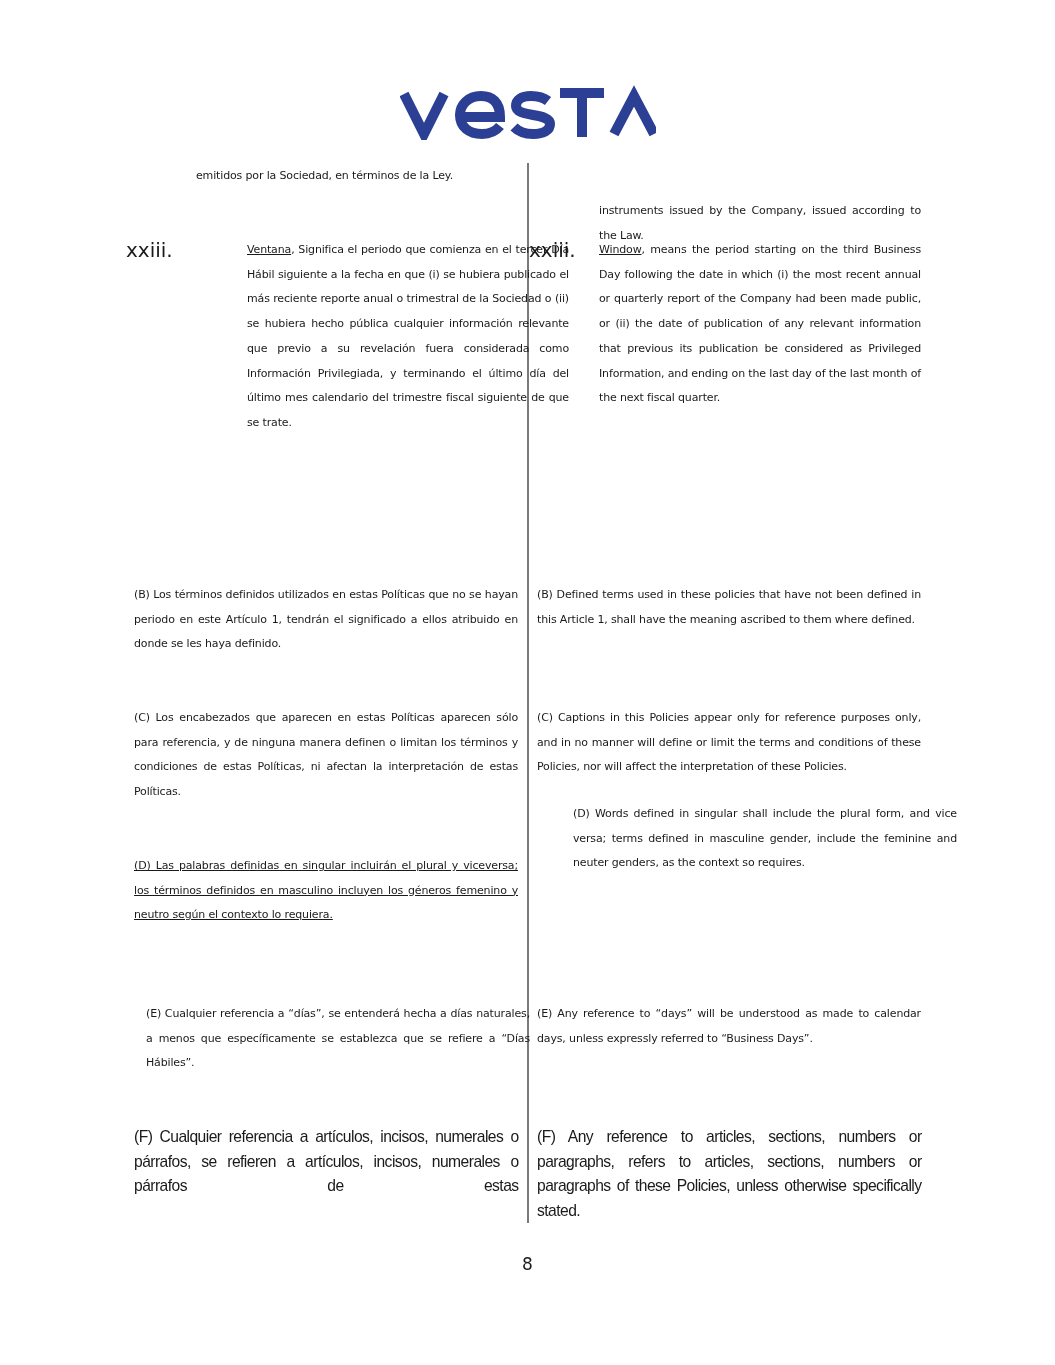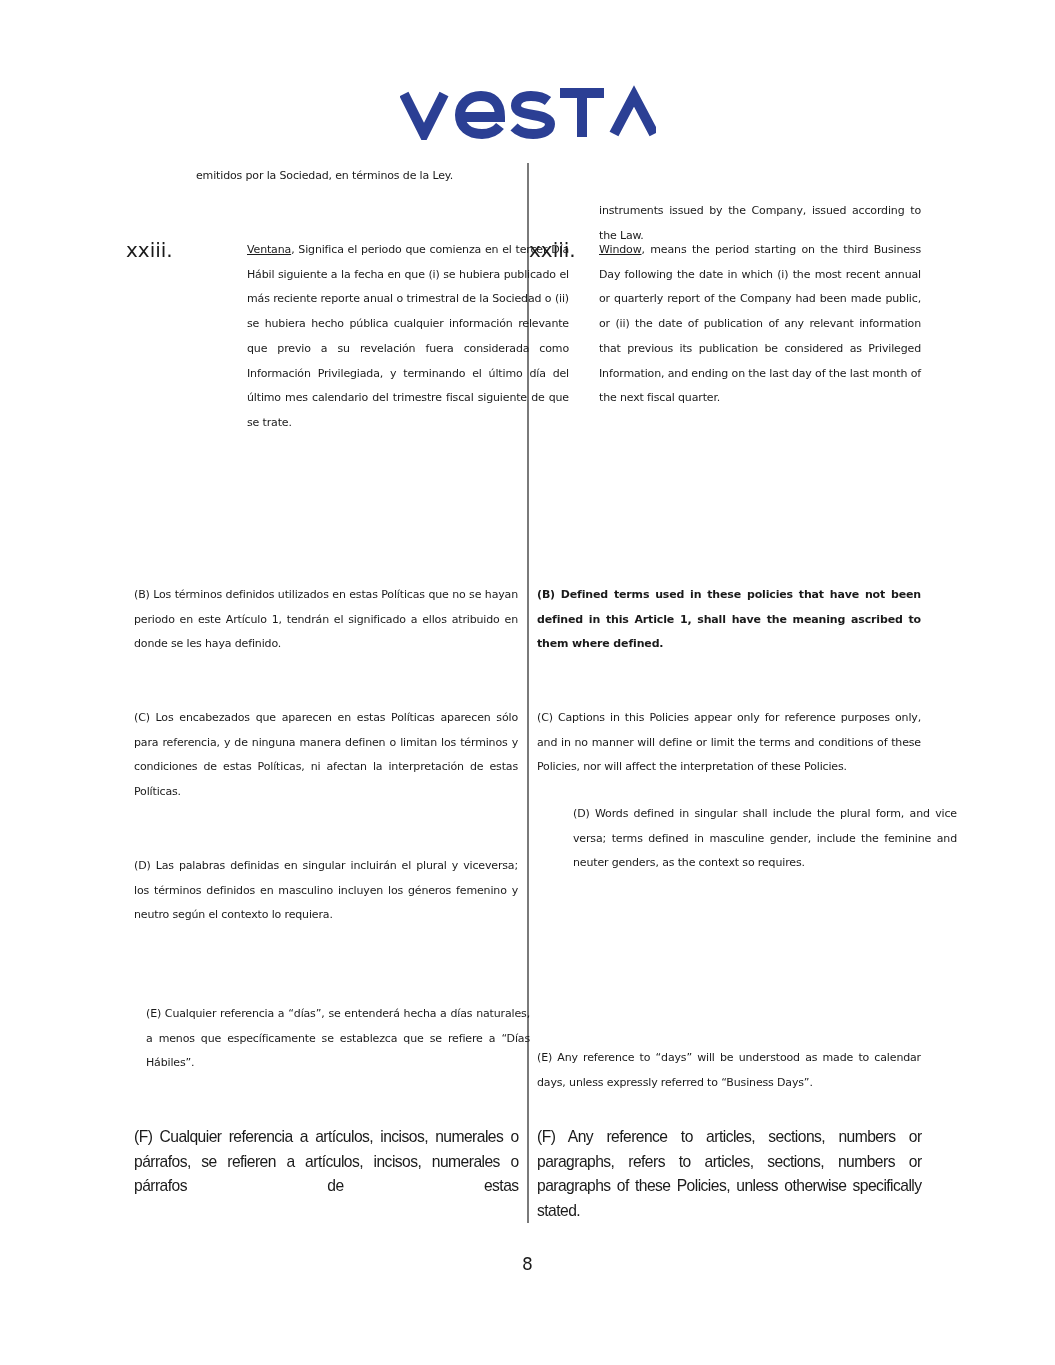--- a/index.html
+++ b/index.html
@@ -97,54 +97,54 @@
 </div>
 
 <div class="col" style="left:134px; top:583px; width:384px;">
   <p>(B) Los términos definidos utilizados en estas Políticas que no se hayan periodo en este Artículo 1, tendrán el significado a ellos atribuido en donde se les haya definido.</p>
 </div>
 
 <div class="col" style="left:134px; top:706px; width:384px;">
   <p>(C) Los encabezados que aparecen en estas Políticas aparecen sólo para referencia, y de ninguna manera definen o limitan los términos y condiciones de estas Políticas, ni afectan la interpretación de estas Políticas.</p>
 </div>
 
-<div class="col" style="left:134px; top:854px; width:384px;">
+<div class="col" style="left:134px; top:854px; width:384px;text-decoration:underline;">
   <p>(D) Las palabras definidas en singular incluirán el plural y viceversa; los términos definidos en masculino incluyen los géneros femenino y neutro según el contexto lo requiera.</p>
 </div>
 
 <div class="col" style="left:134px; top:1002px; width:384px;margin-left:12px;">
   <p>(E) Cualquier referencia a “días”, se entenderá hecha a días naturales, a menos que específicamente se establezca que se refiere a “Días Hábiles”.</p>
 </div>
 
 <div class="col narrow" style="left:134px; top:1125px;">
   <p style="text-align-last: justify;">(F) Cualquier referencia a artículos, incisos, numerales o párrafos, se refieren a artículos, incisos, numerales o párrafos de estas</p>
 </div>
 
 <div class="col" style="left:599px; top:164px; width:322px;margin-top:35px;">
   <p>instruments issued by the Company, issued according to the Law.</p>
 </div>
 
 <div class="num" style="left:529px; top:238px;">xxiii.</div>
 <div class="col" style="left:599px; top:238px; width:322px;">
   <p><span class="u">Window</span><span>, means the period starting on the third Business Day following the date in which (i) the most recent annual or quarterly report of the Company had been made public, or (ii) the date of publication of any relevant information that previous its publication be considered as Privileged Information, and ending on the last day of the last month of the next fiscal quarter.</span></p>
 </div>
 
-<div class="col" style="left:537px; top:583px; width:384px;font-weight:bold;">
+<div class="col" style="left:537px; top:583px; width:384px;">
   <p>(B) Defined terms used in these policies that have not been defined in this Article 1, shall have the meaning ascribed to them where defined.</p>
 </div>
 
 <div class="col" style="left:537px; top:706px; width:384px;">
   <p>(C)  Captions in this Policies appear only for reference purposes only, and in no manner will define or limit the terms and conditions of these Policies, nor will affect the interpretation of these Policies.</p>
 </div>
 
 <div class="col" style="left:537px; top:802px; width:384px;margin-left:36px;">
   <p>(D) Words defined in singular shall include the plural form, and vice versa; terms defined in masculine gender, include the feminine and neuter genders, as the context so requires.</p>
 </div>
 
-<div class="col" style="left:537px; top:1002px; width:384px;margin-top:44px;">
+<div class="col" style="left:537px; top:1002px; width:384px;">
   <p>(E) Any reference to “days” will be understood as made to calendar days, unless expressly referred to “Business Days”.</p>
 </div>
 
 <div class="col narrow" style="left:537px; top:1125px;">
   <p>(F) Any reference to articles, sections, numbers or paragraphs, refers to articles, sections, numbers or paragraphs of these Policies, unless otherwise specifically stated.</p>
 </div>
 
 <div class="page-num">8</div>
 
 </body></html>

